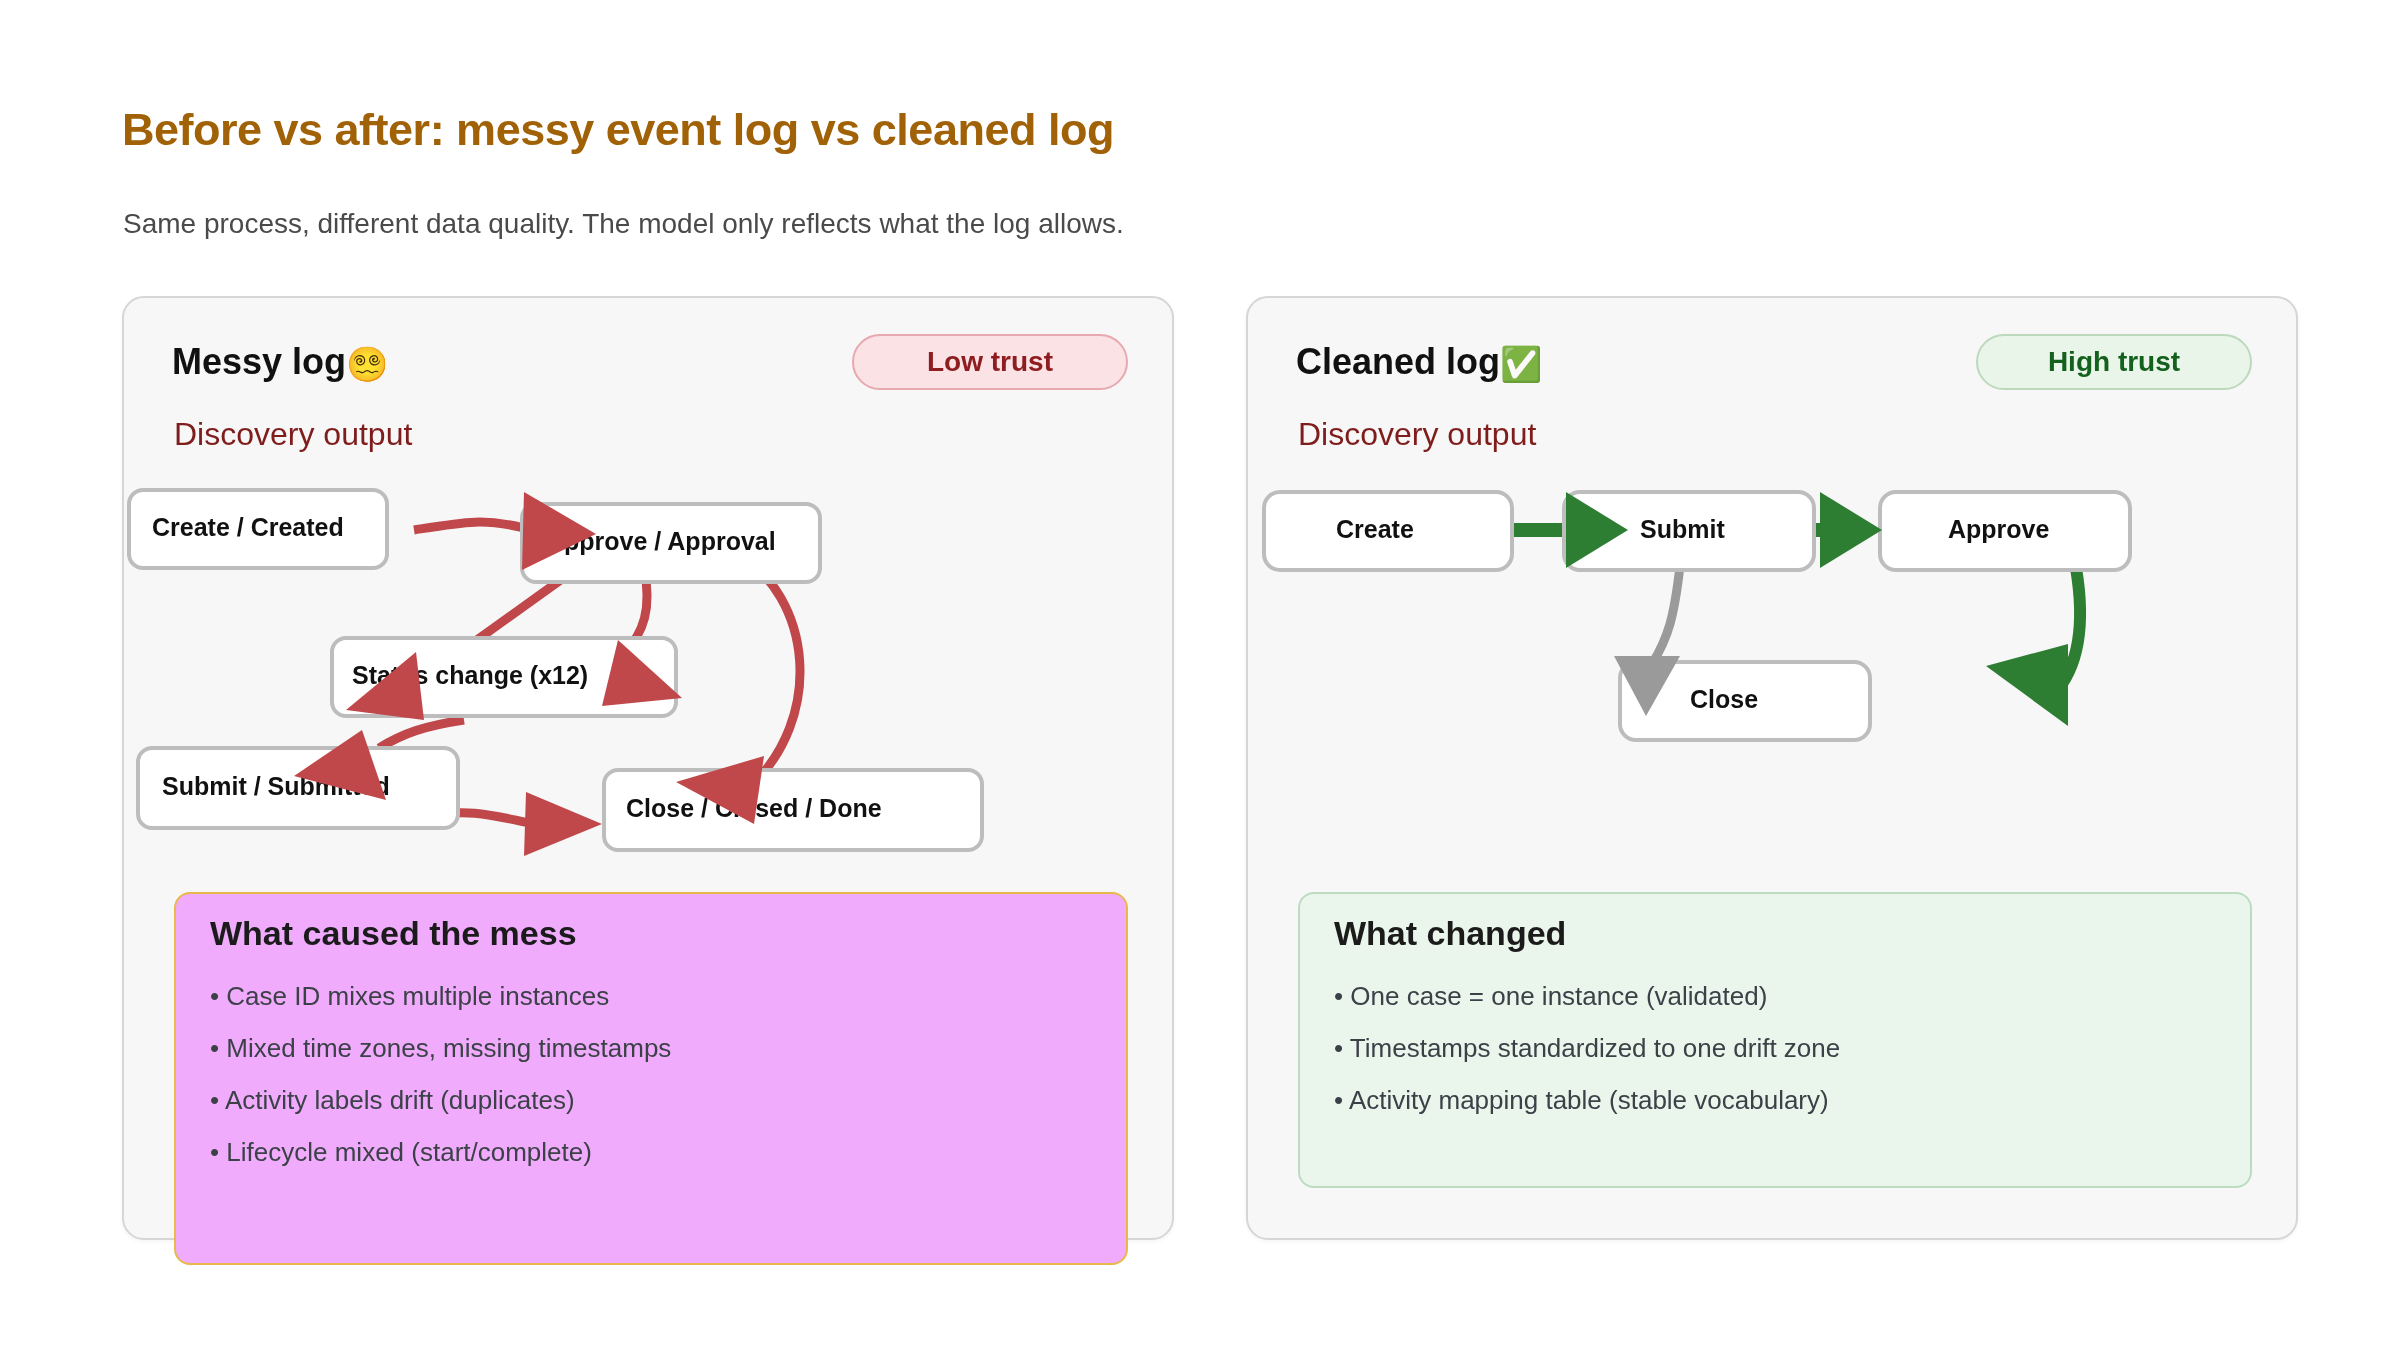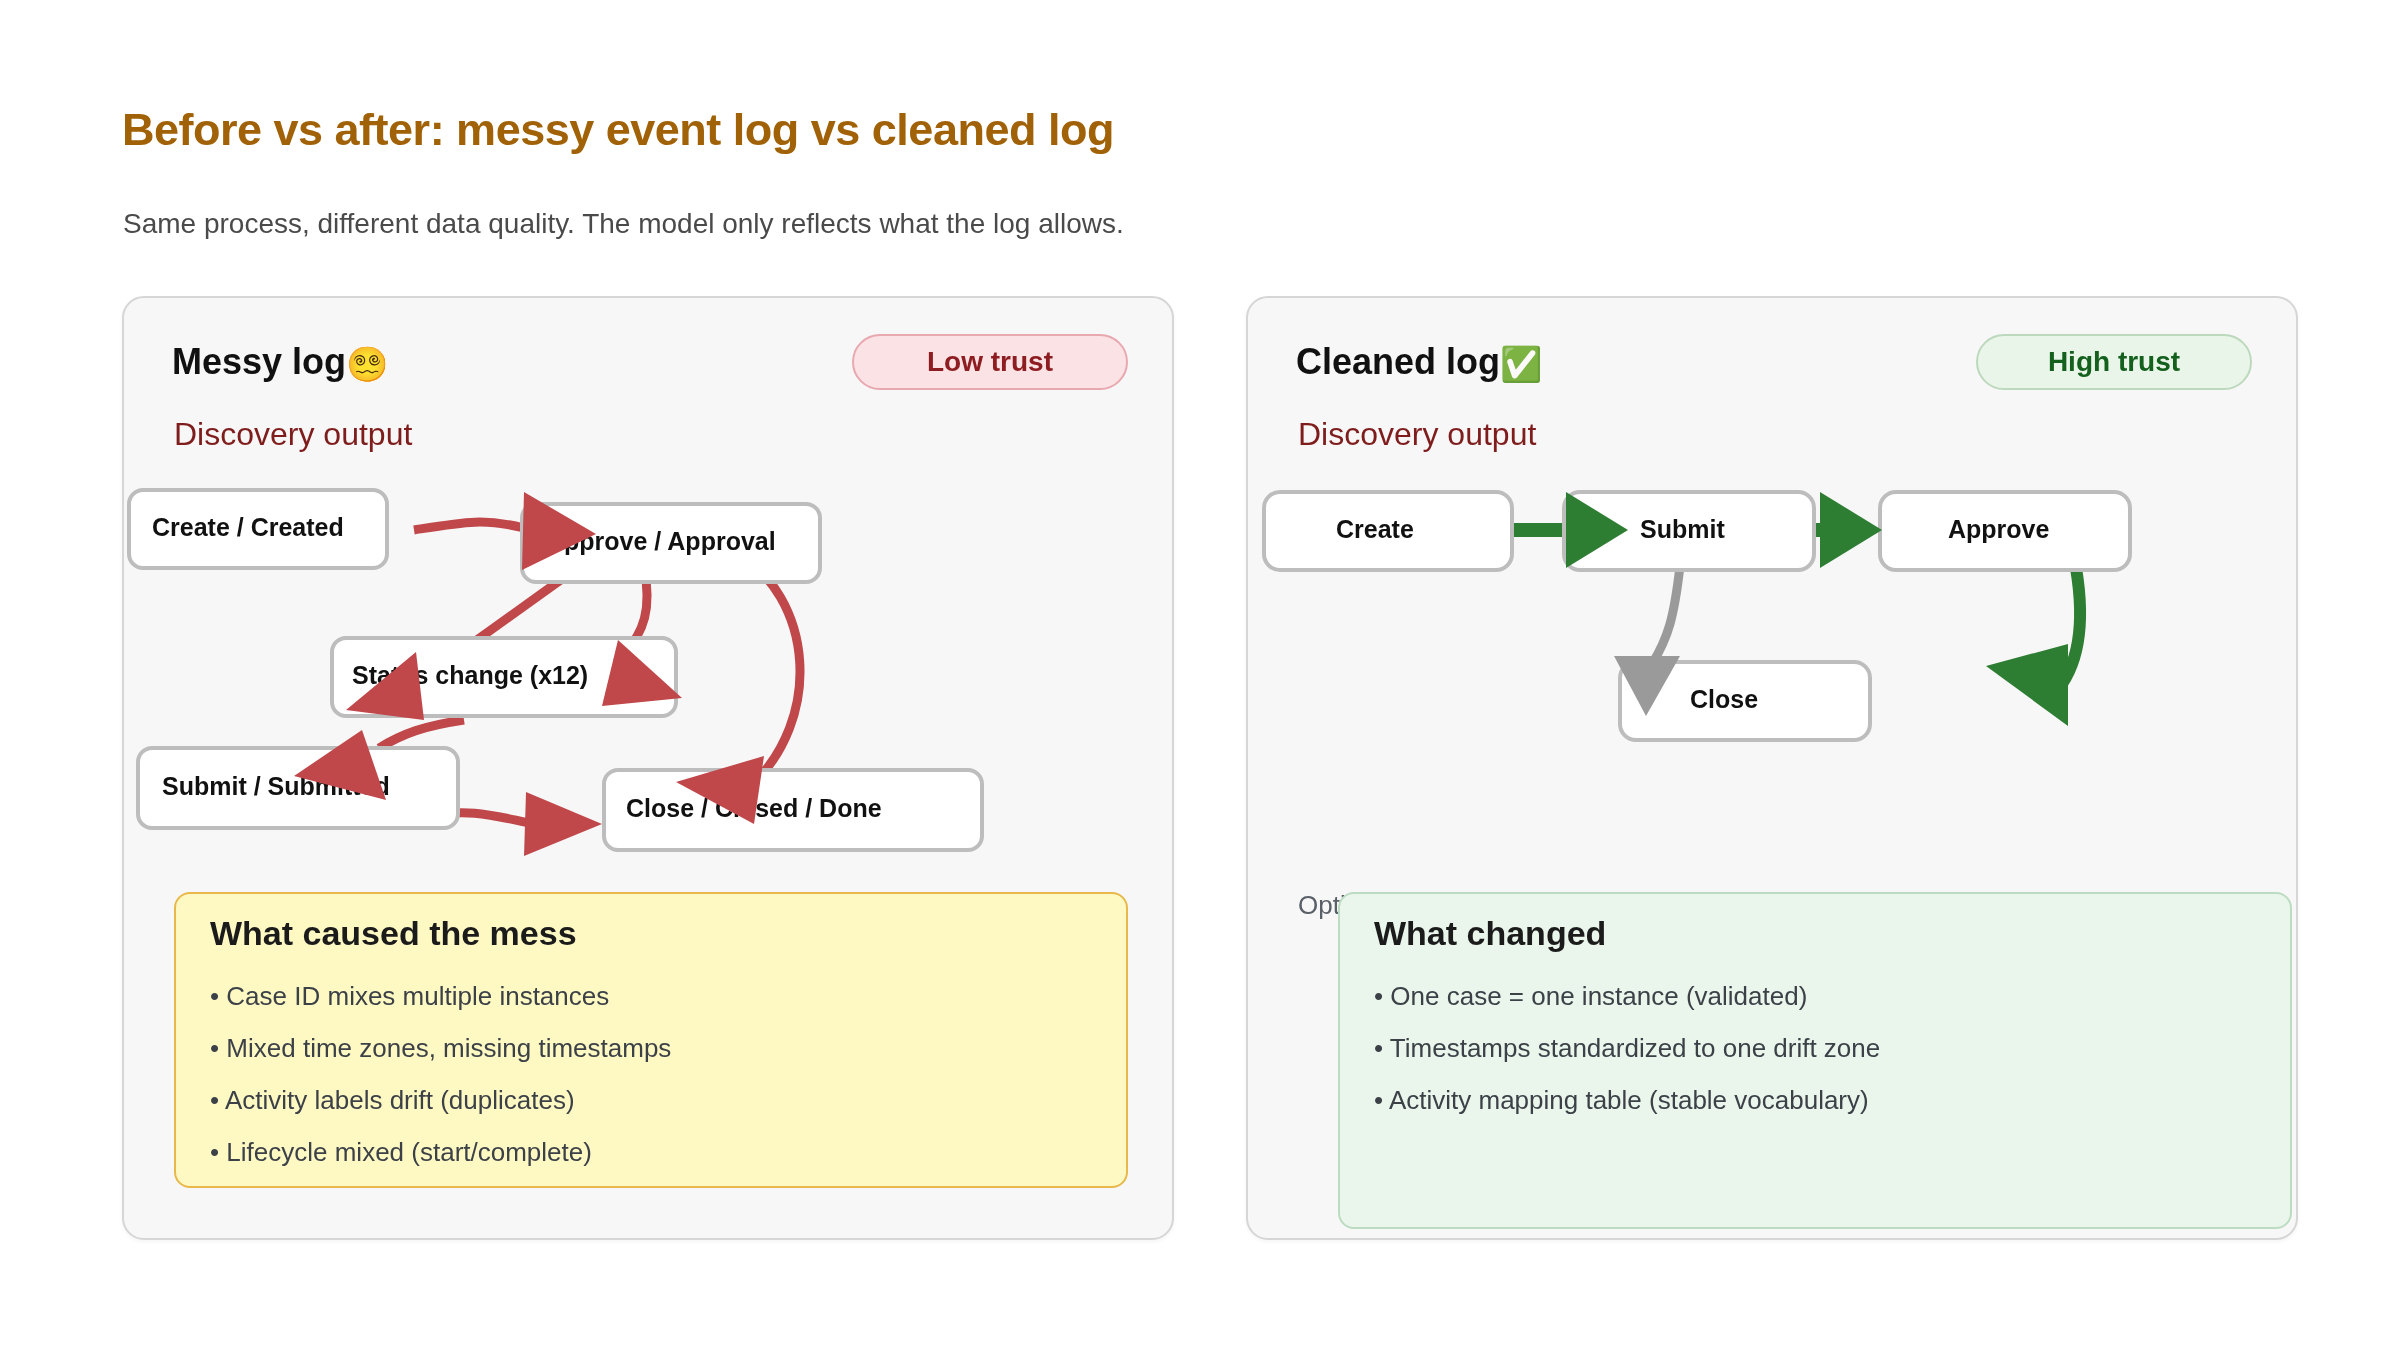--- a/index.html
+++ b/index.html
@@ -141,30 +141,29 @@
   
   .callout {
     position: absolute;
     left: 50px;
     width: 954px;
     border-radius: 16px;
     overflow: hidden;
   }
   .callout-left {
     top: 594px;
-    height: 296px;
-    background: #fef9c3;
+    height: 373px;
+    background: #f0abfc;
     border: 2px solid #e8b84b;
   }
   .callout-right {
     top: 594px;
-    height: 337px;
+    height: 296px;
     background: #eaf6ec;
     border: 2px solid #bcdcc2;
-    margin-left: 40px;
   }
 
   .callout-title {
     position: absolute;
     left: 34px;
     top: 20px;
     font-size: 34px;
     font-weight: bold;
     color: #1b1b1b;
     white-space: nowrap;

